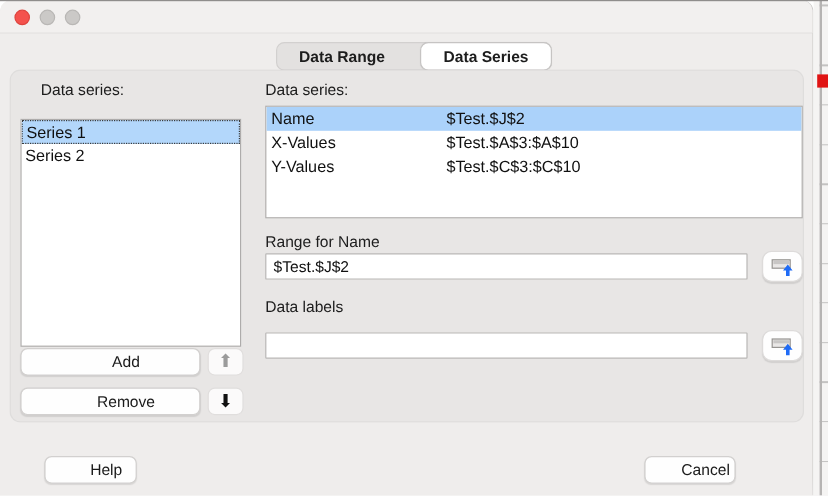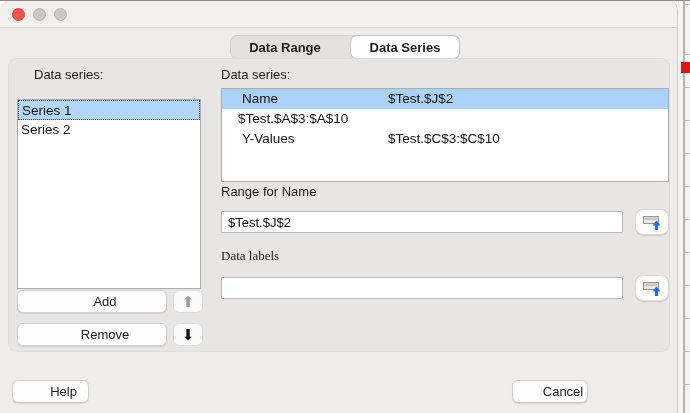--- a/index.html
+++ b/index.html
@@ -42,21 +42,21 @@
 
   .lbl { position: absolute; font-size: 13px; color: #1c1c1c; }
 
   .listbox { position: absolute; left: 8px; top: 29px; width: 184px; height: 190px;
      background: #ffffff; border: 1px solid #aeacab; overflow: hidden; margin-top: 11px; }
   .listitem { height: 20px; line-height: 19px; font-size: 13.5px; color: #111; padding-left: 3px; }
   .listitem.selected { background: #b3d7fb; border: 1px dotted #3a3a3a; }
 
   .table { position: absolute; left: 212px; top: 29px; width: 448px; height: 94px;
      background: #ffffff; border: 1px solid #aeacab; overflow: hidden; }
-  .trow { display: flex; height: 20px; line-height: 19px; font-size: 13.5px; color: #111; padding-left: 16px; }
+  .trow { display: flex; height: 20px; line-height: 19px; font-size: 13.5px; color: #111; }
   .trow.selected { background: #abd2fa; }
   .trow .c-role { width: 150px; padding-left: 4px; }
   .trow .c-range { flex: 1; }
 
   .textinput { position: absolute; left: 212px; width: 402px; height: 22px; background: #ffffff;
      border: 1px solid #b9b7b6; border-radius: 1px; font-family: "Liberation Sans", sans-serif;
      font-size: 13px; color: #111; padding: 0 6px; outline: none; }
 
   .btn { position: absolute; height: 23px; background: #fefefe; border: 1px solid #d2d0cf;
      border-radius: 6px; font-family: "Liberation Sans", sans-serif; font-size: 13px; color: #1a1a1a;
@@ -65,21 +65,21 @@
   .arrowbtn { position: absolute; width: 30px; height: 23px; background: #fbfafa; border: 1px solid #e0dedd;
      border-radius: 6px; display: flex; align-items: center; justify-content: center;
      font-size: 15px; line-height: 1; cursor: default; }
   .arrowbtn.disabled { color: #9b9b9b; }
   .arrowbtn.enabled  { color: #111111; }
 
   .shrinkbtn { position: absolute; left: 626px; width: 34px; height: 26px; background: #fefefe;
      border: 1px solid #dddbda; border-radius: 8px; box-shadow: 0 1px 1px rgba(0,0,0,0.10);
      display: flex; align-items: center; justify-content: center; cursor: default; }
 
-  .footer-btn { top: 380px; }
+  .footer-btn { top: 380px; margin-left: 25px; }
   .btn.primary { background: #3478f6; border: 1px solid #2f6fe4; color: #ffffff; font-weight: 500; }
 </style>
 </head>
 <body>
 
 <div class="top-edge"></div>
 
 <div class="bg-strip">
   <div class="grid"></div>
   <div class="vline"></div>
@@ -121,39 +121,40 @@
     </div>
 
     <div class="lbl" style="left:212px; top:8px;">Data series:</div>
 
     <div class="table">
       <div class="trow selected">
         <div class="c-role">Name</div>
         <div class="c-range">$Test.$J$2</div>
       </div>
       <div class="trow">
+        <div class="c-role">X-Values</div>
         <div class="c-range">$Test.$A$3:$A$10</div>
       </div>
       <div class="trow">
         <div class="c-role">Y-Values</div>
         <div class="c-range">$Test.$C$3:$C$10</div>
       </div>
     </div>
 
-    <div class="lbl" style="left:212px; top:125px;text-align:center;">Range for Name</div>
+    <div class="lbl" style="left:212px; top:135px;text-align:center;">Range for Name</div>
     <input class="textinput" style="top: 152px;" value="$Test.$J$2">
     <div class="shrinkbtn" style="top:150px;">
       <svg width="24" height="24" viewBox="0 0 24 24">
         <rect x="3.5" y="6.5" width="15" height="7" fill="#e9e7e6" stroke="#969491"></rect>
         <rect x="4.5" y="7.5" width="13" height="2.6" fill="#c8c6c5"></rect>
         <path d="M16.5 10.5 L20.5 15.5 L18 15.5 L18 20 L15 20 L15 15.5 L12.5 15.5 Z" fill="#1f6bf6"></path>
       </svg>
     </div>
 
-    <div class="lbl" style="left:212px; top:189px;font-family:Liberation Serif, serif;">Data labels</div>
+    <div class="lbl" style="left:212px; top:189px;">Data labels</div>
     <input class="textinput" style="top: 218px;">
     <div class="shrinkbtn" style="top:216px;">
       <svg width="24" height="24" viewBox="0 0 24 24">
         <rect x="3.5" y="6.5" width="15" height="7" fill="#e9e7e6" stroke="#969491"></rect>
         <rect x="4.5" y="7.5" width="13" height="2.6" fill="#c8c6c5"></rect>
         <path d="M16.5 10.5 L20.5 15.5 L18 15.5 L18 20 L15 20 L15 15.5 L12.5 15.5 Z" fill="#1f6bf6"></path>
       </svg>
     </div>
 
   </div>

